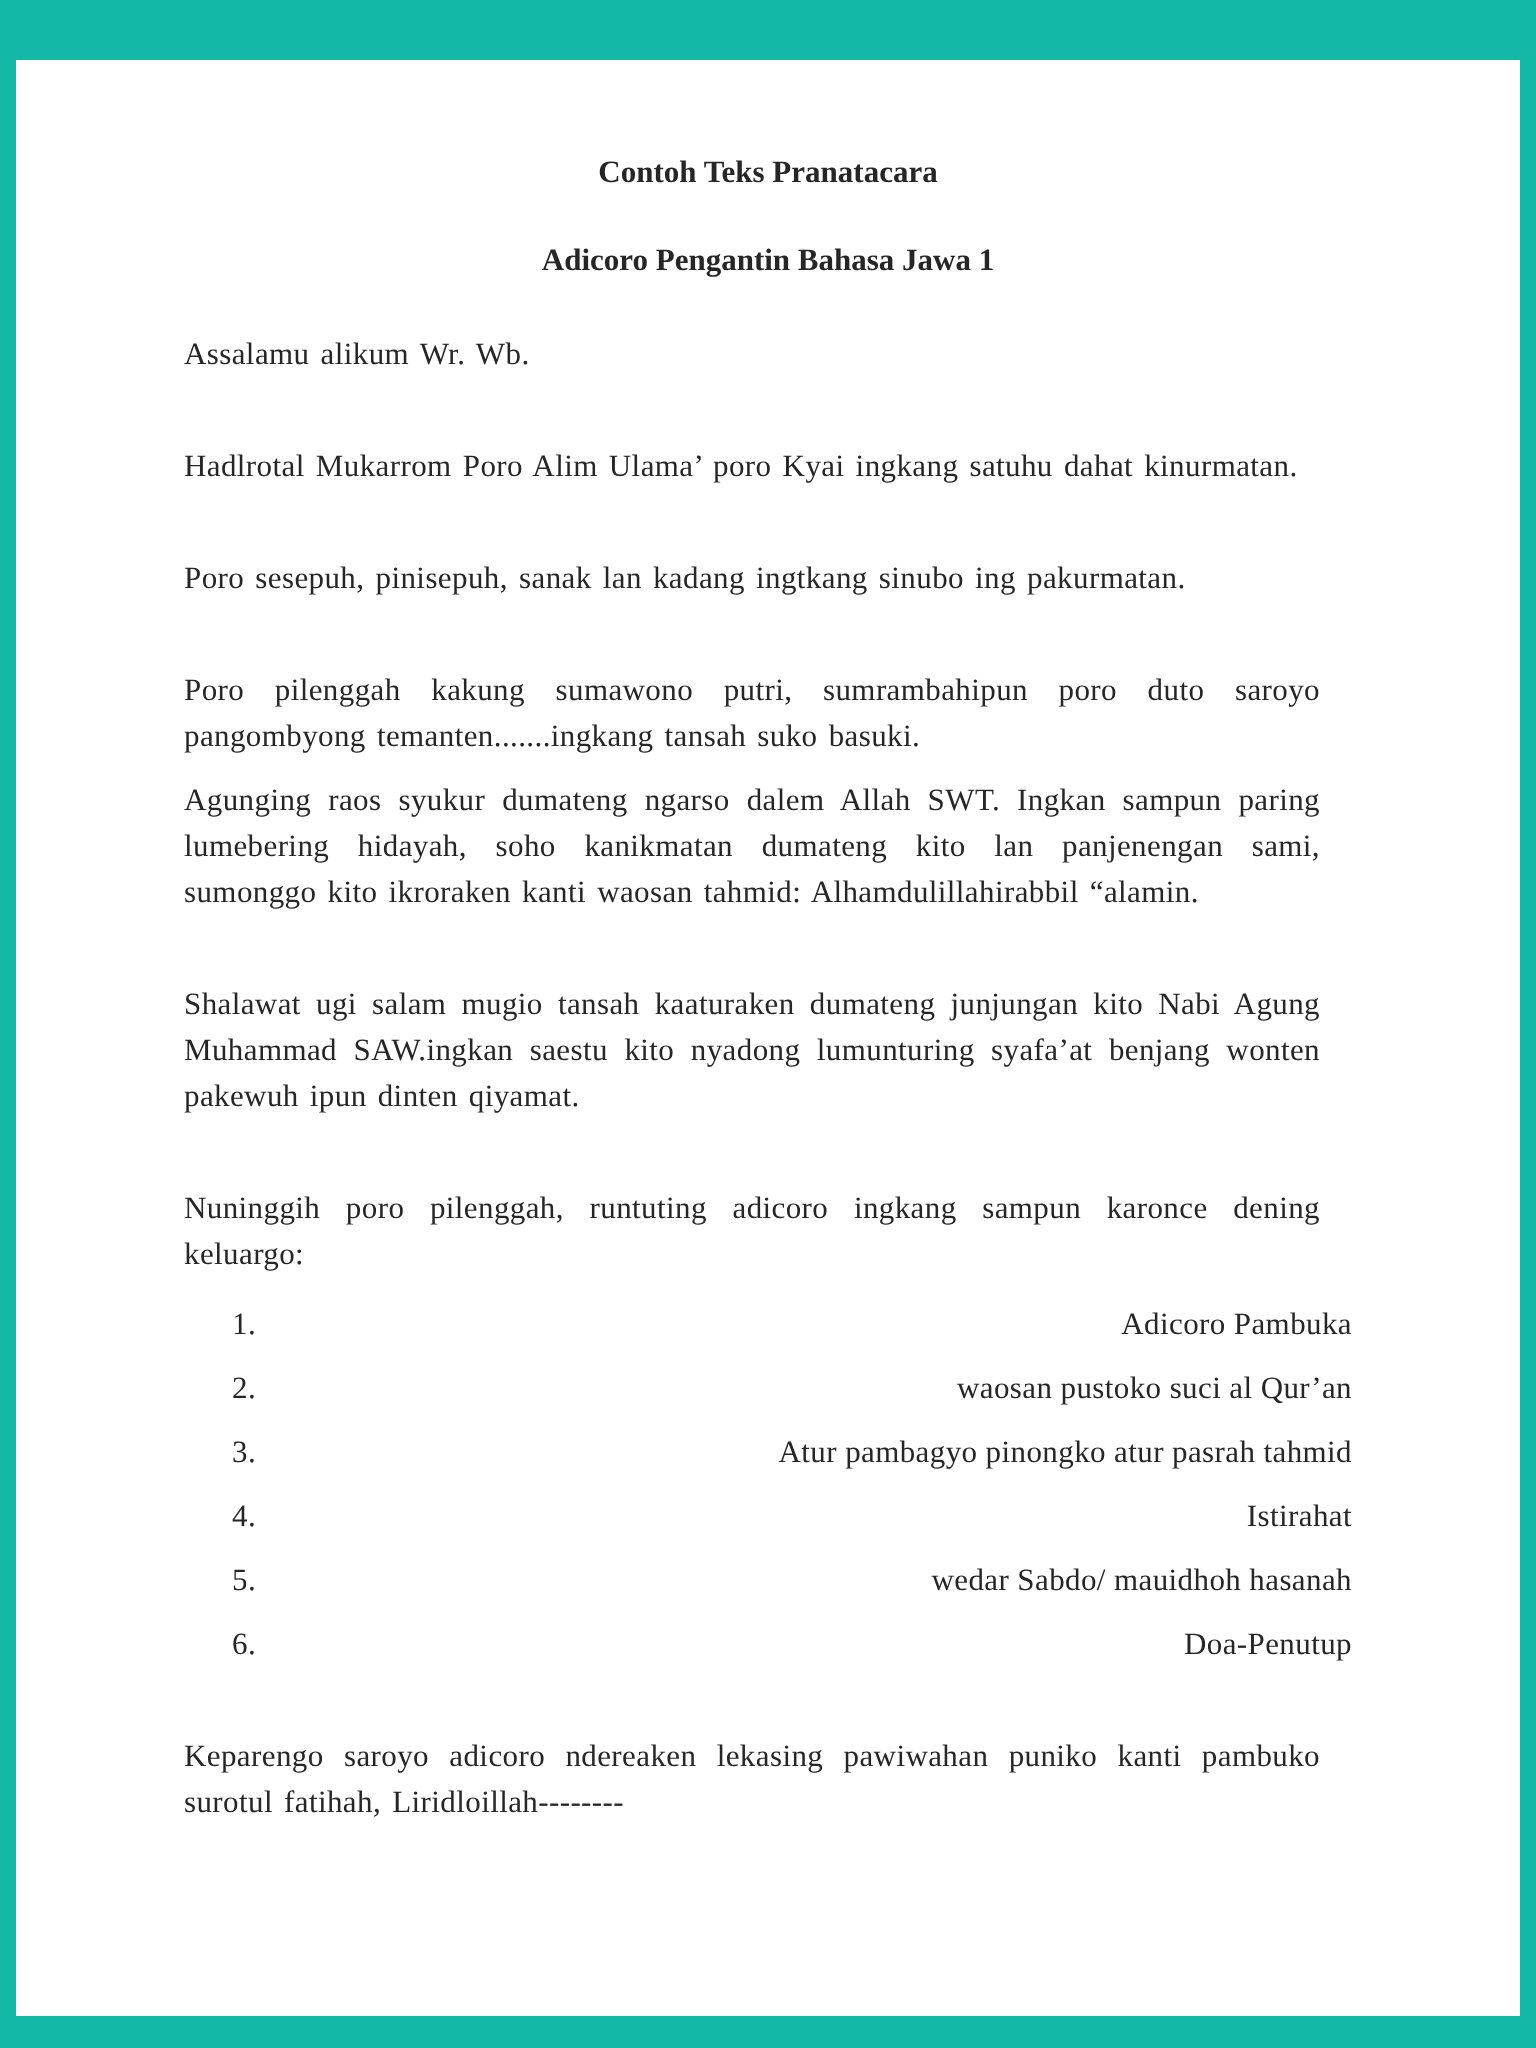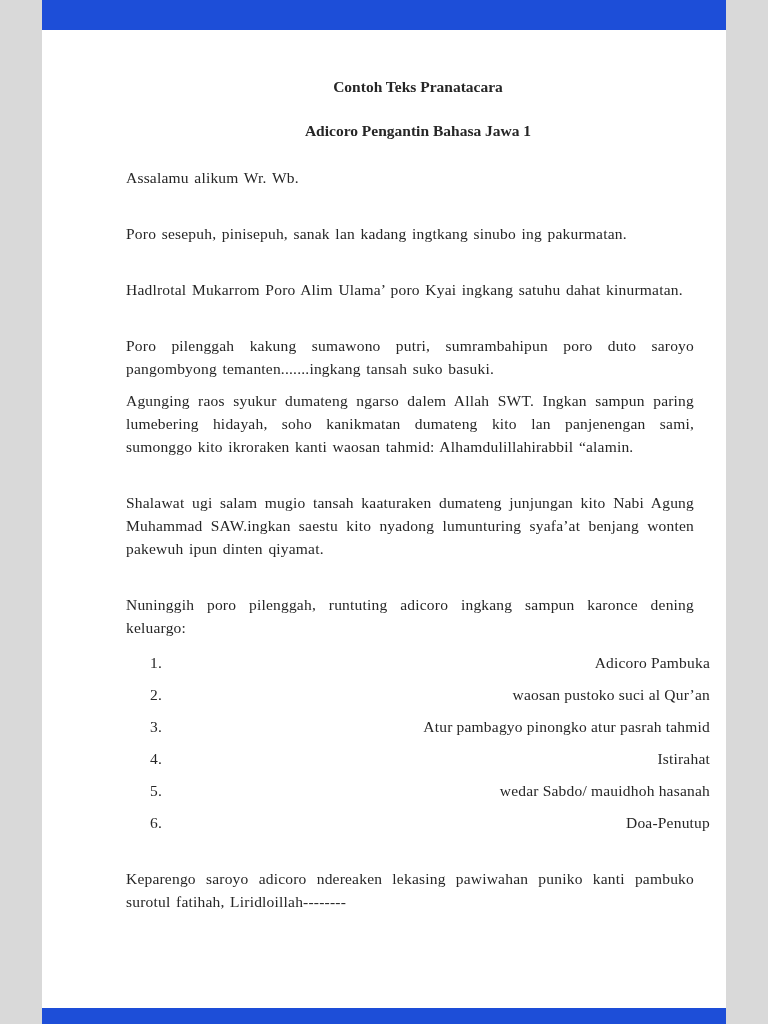--- a/index.html
+++ b/index.html
@@ -2,24 +2,24 @@
 <html><head>
 <meta charset="utf-8">
 <style>
   html, body {
     margin: 0;
     padding: 0;
     background: #d9d9d9;
     font-family: "Liberation Serif", "DejaVu Serif", serif;
   }
   .canvas {
-    width: 684px;
+    width: 768px;
     height: 1024px;
     margin: 0 auto;
-    background: #1d4ed8;
+    background: #14b8a6;
     overflow: hidden;
   }
   .page {
     box-sizing: border-box;
     width: 752px;
     min-height: 978px;
     margin: 30px auto 16px;
     background: #ffffff;
     padding: 48px 84px 60px 84px;
     color: #262626;
@@ -61,22 +61,22 @@
 </head>
 <body>
 
 <div class="canvas">
   <div class="page">
 
     <h1 class="doc-title">Contoh Teks Pranatacara</h1>
     <h2 class="doc-subtitle">Adicoro Pengantin Bahasa Jawa 1</h2>
 
     <p class="para">Assalamu alikum Wr. Wb.</p>
+    <p class="para gap">Hadlrotal Mukarrom Poro Alim Ulama’ poro Kyai ingkang satuhu dahat kinurmatan.</p>
     <p class="para gap">Poro sesepuh, pinisepuh, sanak lan kadang ingtkang sinubo ing pakurmatan.</p>
-    <p class="para gap">Hadlrotal Mukarrom Poro Alim Ulama’ poro Kyai ingkang satuhu dahat kinurmatan.</p>
     <p class="para gap">Poro pilenggah kakung sumawono putri, sumrambahipun poro duto saroyo pangombyong temanten.......ingkang tansah suko basuki.</p>
     <p class="para">Agunging raos syukur dumateng ngarso dalem Allah SWT. Ingkan sampun paring lumebering hidayah, soho kanikmatan dumateng kito lan panjenengan sami, sumonggo kito ikroraken kanti waosan tahmid: Alhamdulillahirabbil “alamin.</p>
     <p class="para gap">Shalawat ugi salam mugio tansah kaaturaken dumateng junjungan kito Nabi Agung Muhammad SAW.ingkan saestu kito nyadong lumunturing syafa’at benjang wonten pakewuh ipun dinten qiyamat.</p>
     <p class="para gap">Nuninggih poro pilenggah, runtuting adicoro ingkang sampun karonce dening keluargo:</p>
 
     <div class="list">
       <div class="list-row">
         <span class="list-num">1.</span>
         <span class="list-label">Adicoro Pambuka</span>
       </div>

